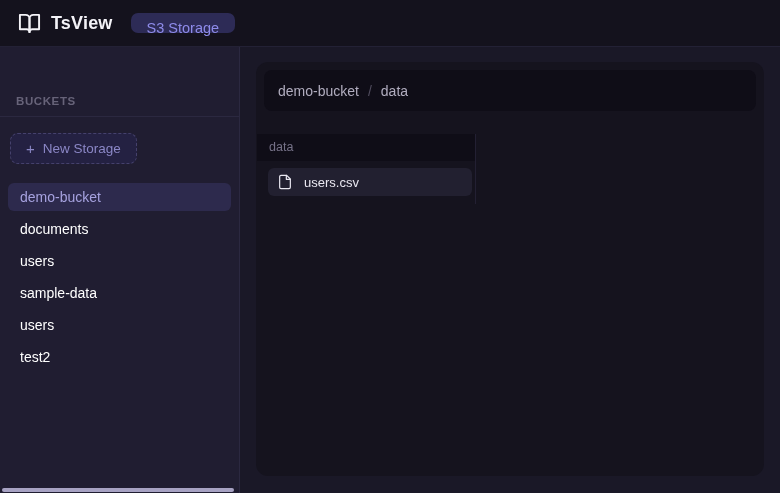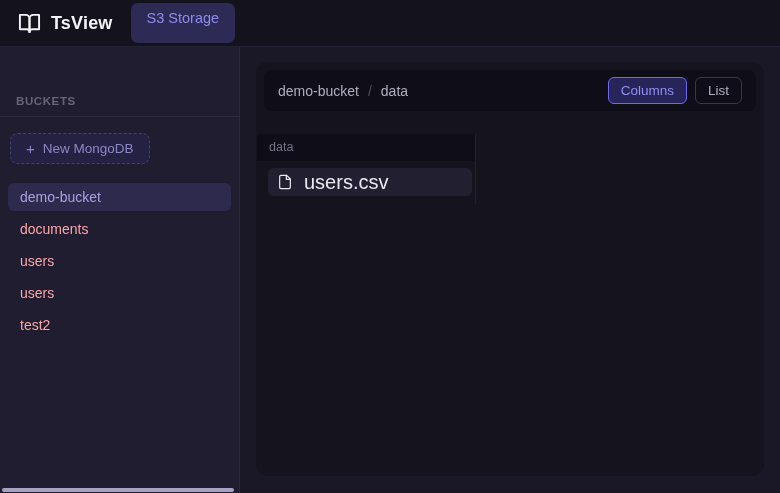--- a/index.html
+++ b/index.html
@@ -17,21 +17,21 @@
     background:#14121d;
     border-bottom:1px solid #232135;
     display:flex; align-items:center;
     padding-left:18px;
   }
   .logo { display:flex; align-items:center; gap:10px; }
   .logo svg { width:23px; height:23px; stroke:#f4f3f8; fill:none; stroke-width:2; stroke-linecap:round; stroke-linejoin:round; }
   .app-title { color:#f4f3f8; font-size:18px; font-weight:bold; letter-spacing:.2px; }
   .nav { display:flex; align-items:center; gap:6px; margin-left:18px; }
   .tab {
-    padding:0 16px; height:40px; line-height:30px;
+    padding:0 16px; height:20px; line-height:30px;
     border-radius:7px; font-size:14.5px; color:#8b8794; cursor:pointer;
   }
   .tab.active { background:#2d2b56; color:#8e8bea; }
 
   
   .body { flex:1; display:flex; min-height:0; }
 
   
   .sidebar {
     flex:0 0 240px; width:240px;
@@ -51,21 +51,21 @@
     display:inline-flex; align-items:center; gap:8px;
     height:31px; padding:0 15px;
     border:1px dashed #45416c; border-radius:8px;
     background:#242142; color:#8b87c6; font-size:13.5px; cursor:pointer;
   }
   .plus-icon { font-size:15px; line-height:1; color:#8b87c6; }
   .bucket-list { margin-top:19px; padding:0 8px; }
   .bucket-item {
     height:28px; line-height:28px; margin-bottom:4px;
     padding:0 12px; border-radius:6px;
-    font-size:14px; color:#fca5a5;
+    font-size:14px; color:#ffffff;
     white-space:nowrap; overflow:hidden; cursor:pointer;
   }
   .bucket-item.selected { background:#2d2a4d; color:#a6a2df; }
   .sidebar-scrollbar {
     position:absolute; left:2px; bottom:1px;
     width:232px; height:4px; border-radius:2px;
     background:#a7a2c3;
   }
 
   
@@ -96,21 +96,21 @@
     height:27px; line-height:27px;
     background:#0f0d17; padding:0 12px;
     font-size:12.5px; color:#767288;
   }
   .column-entries { padding:7px 3px 8px 11px; }
   .entry-row {
     height:28px; display:flex; align-items:center; gap:11px;
     padding:0 9px; background:#222030; border-radius:6px; cursor:pointer;
   }
   .entry-row svg { width:16px; height:16px; stroke:#e9e7f0; fill:none; stroke-width:1.8; stroke-linecap:round; stroke-linejoin:round; flex:0 0 16px; }
-  .entry-label { font-size:20px; color:#e9e7f0; }
+  .entry-label { font-size:13px; color:#e9e7f0; }
 </style>
 </head>
 <body>
 
 <div class="app">
 
   <div class="header">
     <div class="logo">
       <span style="display:flex;">
         <svg viewBox="0 0 24 24">
@@ -125,45 +125,42 @@
     </div>
   </div>
 
   <div class="body">
 
     <div class="sidebar">
       <div class="sidebar-heading">BUCKETS</div>
       <div class="new-bucket-wrap">
         <div class="new-bucket-button">
           <span class="plus-icon">+</span>
-          <span>New MongoDB</span>
+          <span>New Storage</span>
         </div>
       </div>
       <div class="bucket-list">
         <div class="bucket-item selected">demo-bucket</div>
         <div class="bucket-item">documents</div>
         <div class="bucket-item">users</div>
+        <div class="bucket-item">sample-data</div>
         <div class="bucket-item">users</div>
         <div class="bucket-item">test2</div>
       </div>
       <div class="sidebar-scrollbar"></div>
     </div>
 
     <div class="main">
       <div class="panel">
 
         <div class="toolbar">
           <div class="breadcrumb">
             <span class="crumb">demo-bucket</span>
             <span class="crumb-sep">/</span>
             <span class="crumb">data</span>
-          </div>
-          <div class="view-buttons">
-            <div class="btn active">Columns</div>
-            <div class="btn ghost">List</div>
           </div>
         </div>
 
         <div class="columns-area">
           <div class="column">
             <div class="column-header">data</div>
             <div class="column-entries">
               <div class="entry-row">
                 <span style="display:flex;">
                   <svg viewBox="0 0 24 24">

